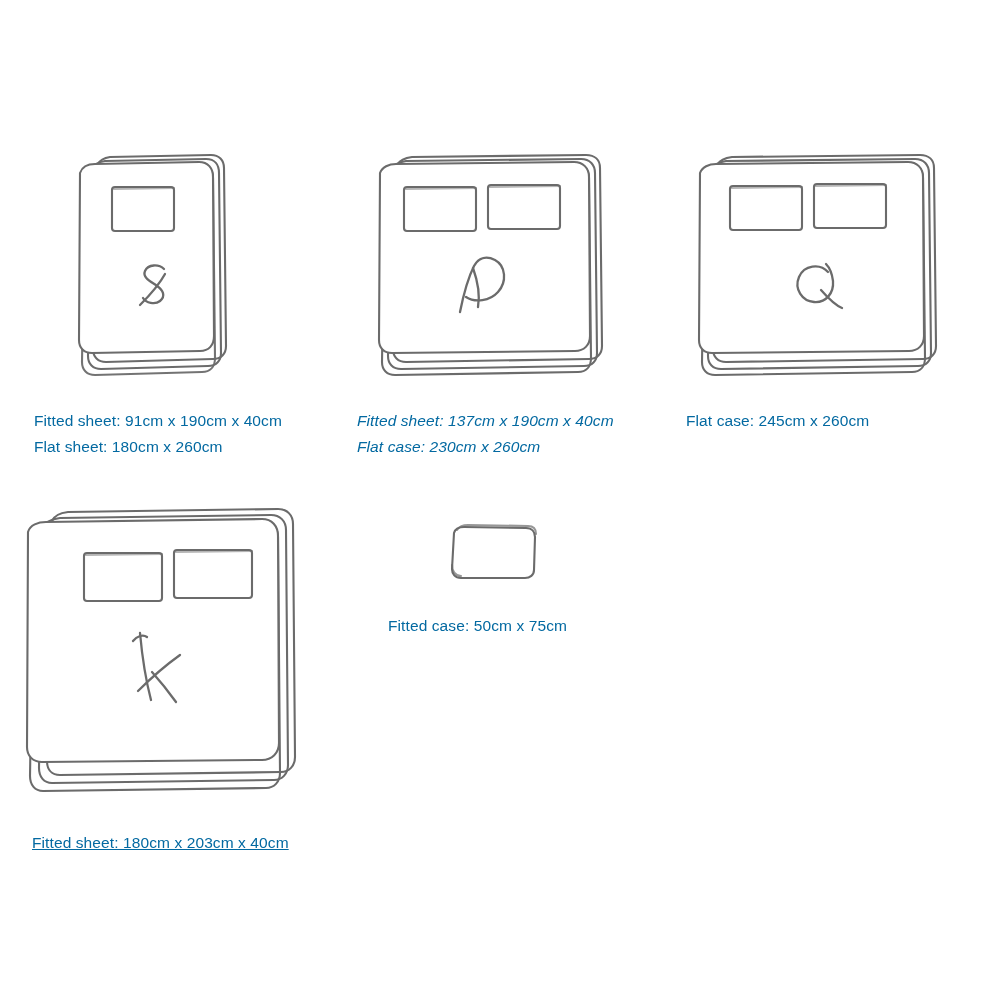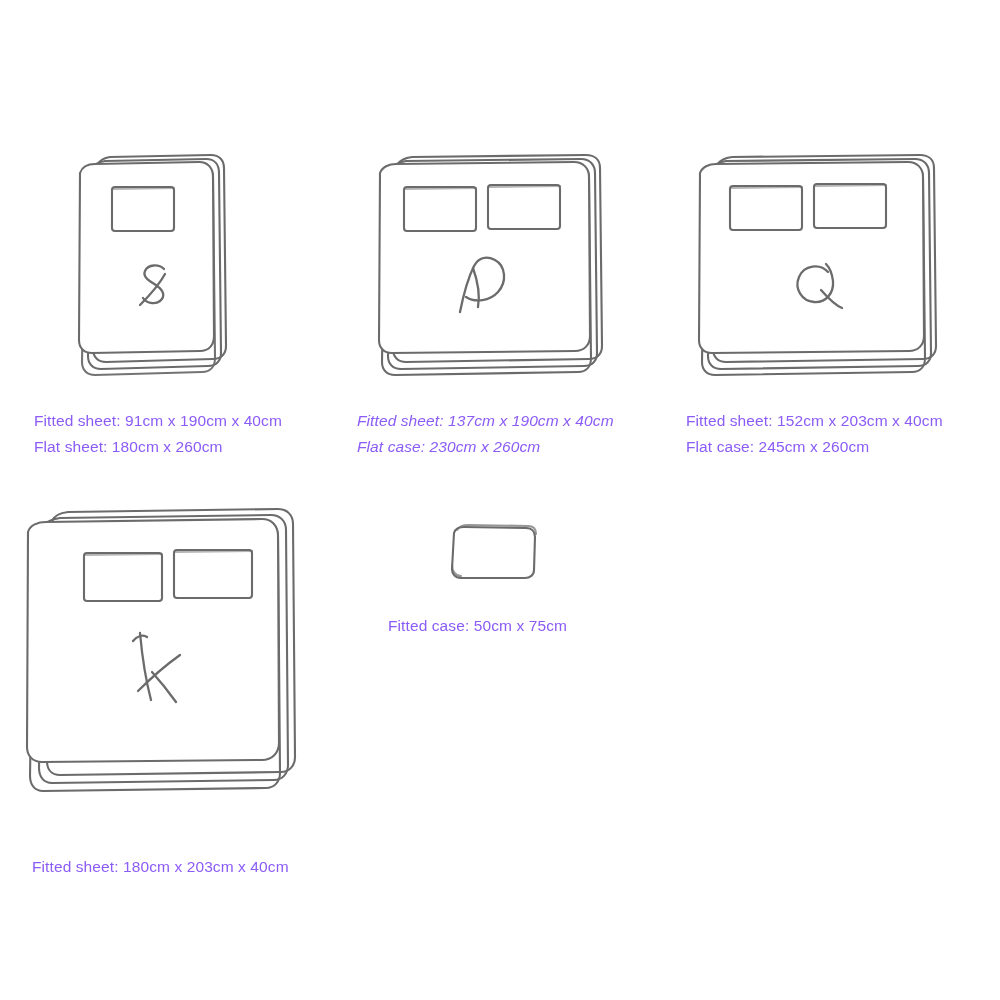--- a/index.html
+++ b/index.html
@@ -23,38 +23,38 @@
   .bed-card {
     position: absolute;
   }
   .bed-art {
     display: block;
   }
   .caption {
     position: absolute;
     font-size: 15.5px;
     line-height: 26px;
-    color: #8b5cf6;
+    color: #0369a1;
     white-space: nowrap;
     letter-spacing: 0.1px;
   }
   .caption .line {
     display: block;
   }
   
   #card-single   { left: 60px;  top: 140px; }
   #card-double   { left: 360px; top: 140px; }
   #card-queen    { left: 680px; top: 140px; }
   #card-king     { left: 10px;  top: 495px; }
   #card-pillow   { left: 440px; top: 515px; }
 
   #cap-single  { left: 34px;  top: 408px; }
   #cap-double  { left: 357px; top: 408px; font-style: italic; }
   #cap-queen   { left: 686px; top: 408px; }
-  #cap-king    { left: 32px;  top: 854px; }
+  #cap-king    { left: 32px;  top: 830px; text-decoration: underline; }
   #cap-pillow  { left: 388px; top: 613px; }
 
   svg { overflow: visible; }
 </style>
 </head>
 <body>
 
 <div class="canvas">
 
   <div class="bed-card" id="card-single">
@@ -111,21 +111,20 @@
       <rect x="134" y="44" width="72" height="44" rx="3"></rect>
       <path d="M52 48 L122 47" stroke-opacity="0.5"></path>
       <path d="M136 46 L206 45" stroke-opacity="0.5"></path>
       <g stroke-width="2.3">
         <path d="M148 132 C 140 123, 124 125, 119 137 C 114 149, 122 161, 134 162 C 146 163, 154 153, 153 141 C 152 133, 149 127, 146 124"></path>
         <path d="M141 150 C 148 158, 155 165, 162 168"></path>
       </g>
     </svg>
   </div>
   <div class="caption" id="cap-queen">
-    <span class="line">Fitted sheet: 152cm x 203cm x 40cm</span>
     <span class="line">Flat case: 245cm x 260cm</span>
   </div>
 
   <div class="bed-card" id="card-king">
     <svg class="bed-art" width="300" height="300" viewBox="0 0 300 300" fill="none" stroke="#6b6b6b" stroke-width="2.1" stroke-linecap="round" stroke-linejoin="round">
       <path d="M42 26 C 44 21, 50 18, 58 17 L268 14 C 277 14, 283 20, 283 29 L285 262 C 285 271, 279 277, 271 277 L50 280 C 42 280, 37 275, 37 266 Z"></path>
       <path d="M33 33 C 35 27, 42 24, 50 23 L261 20 C 270 20, 276 26, 276 35 L278 270 C 278 279, 272 285, 264 285 L42 288 C 34 288, 29 282, 29 273 Z"></path>
       <path d="M24 40 C 26 34, 33 31, 41 30 L253 27 C 262 27, 268 33, 268 42 L270 278 C 270 287, 264 293, 256 293 L33 296 C 25 296, 20 290, 20 281 Z"></path>
       <path d="M18 37 C 20 30, 28 27, 36 27 L252 24 C 262 24, 268 31, 268 41 L269 248 C 269 258, 262 265, 252 265 L32 267 C 23 267, 17 261, 17 252 Z" fill="#ffffff"></path>
       <rect x="74" y="58" width="78" height="48" rx="3"></rect>

